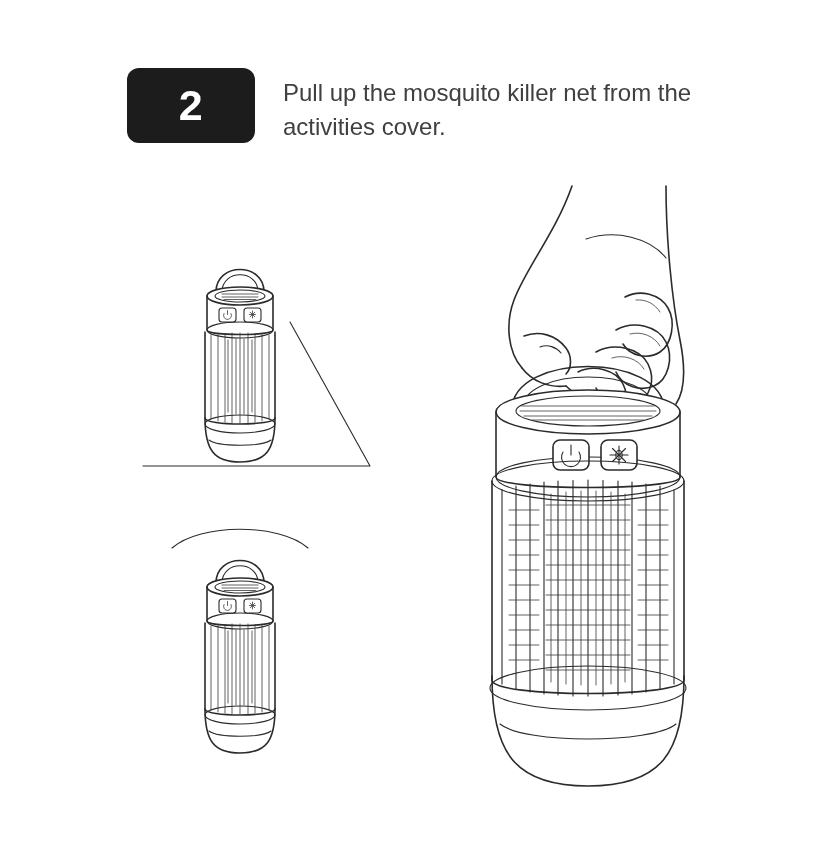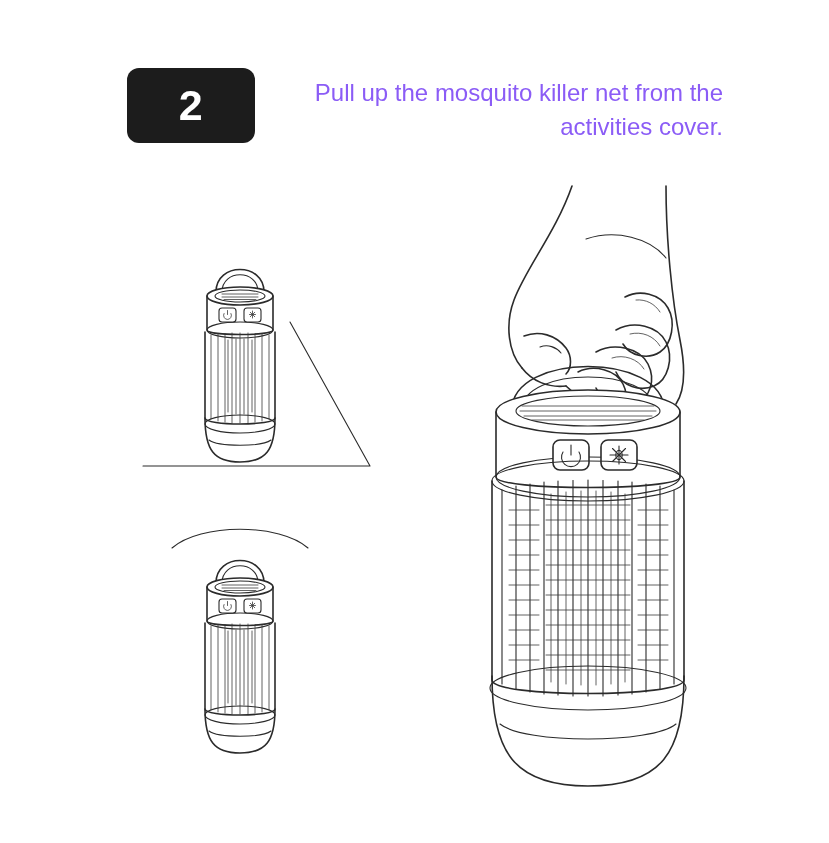--- a/index.html
+++ b/index.html
@@ -40,23 +40,22 @@
     font-weight: bold;
     letter-spacing: 0.5px;
     line-height: 1;
   }
   .step-instruction {
     position: absolute;
     left: 283px;
     top: 76px;
     width: 440px;
     font-size: 24px;
-    color: #8b5cf6;
+    color: #404040;
     line-height: 1.42;
-    text-align: right;
   }
 
   
   .art {
     position: absolute;
     left: 0; top: 0;
     width: 829px;
     height: 843px;
     pointer-events: none;
   }

